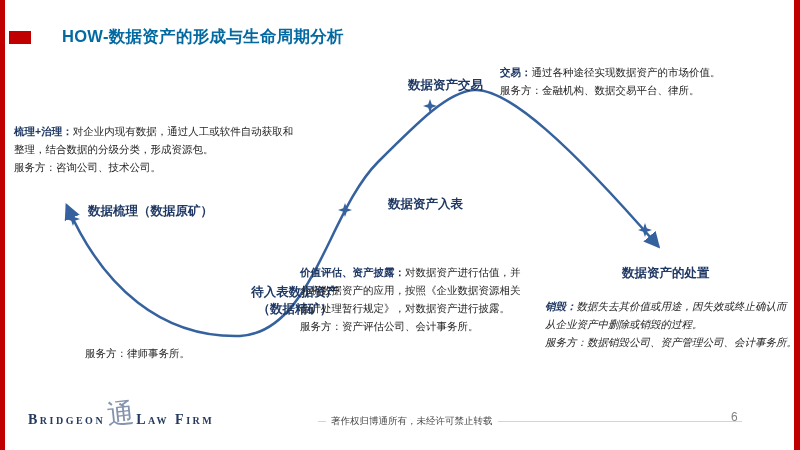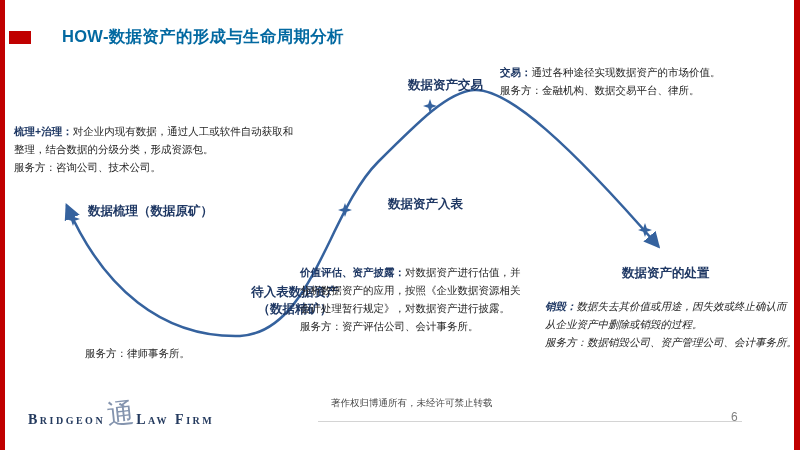--- a/index.html
+++ b/index.html
@@ -29,21 +29,21 @@
     font-family:"Liberation Serif", serif; font-variant:small-caps;
     color:#243A5E; font-size:14px; letter-spacing:2.5px; font-weight:bold;
   }
   .logo-seal {
     font-family:"Liberation Serif", serif; font-variant:normal; font-weight:normal;
     font-size:27px; color:#8494AE; letter-spacing:0;
     transform:rotate(-6deg); margin-top:-12px; line-height:1;
   }
   .footer-line { position:absolute; left:318px; top:421px; width:424px; height:1px; background:#d4d4d4; }
   .copyright {
-    position:absolute; left:326px; top:396px; font-size:9.5px; color:#4a4a4a;
+    position:absolute; left:326px; top:414px; font-size:9.5px; color:#4a4a4a;
     background:#ffffff; padding:0 5px; line-height:14px;
   }
   .page-num { position:absolute; left:731px; top:410px; font-size:12px; color:#808080; }
 </style>
 </head>
 <body>
 
 <div class="slide">
 
   <div class="edge left"></div>

